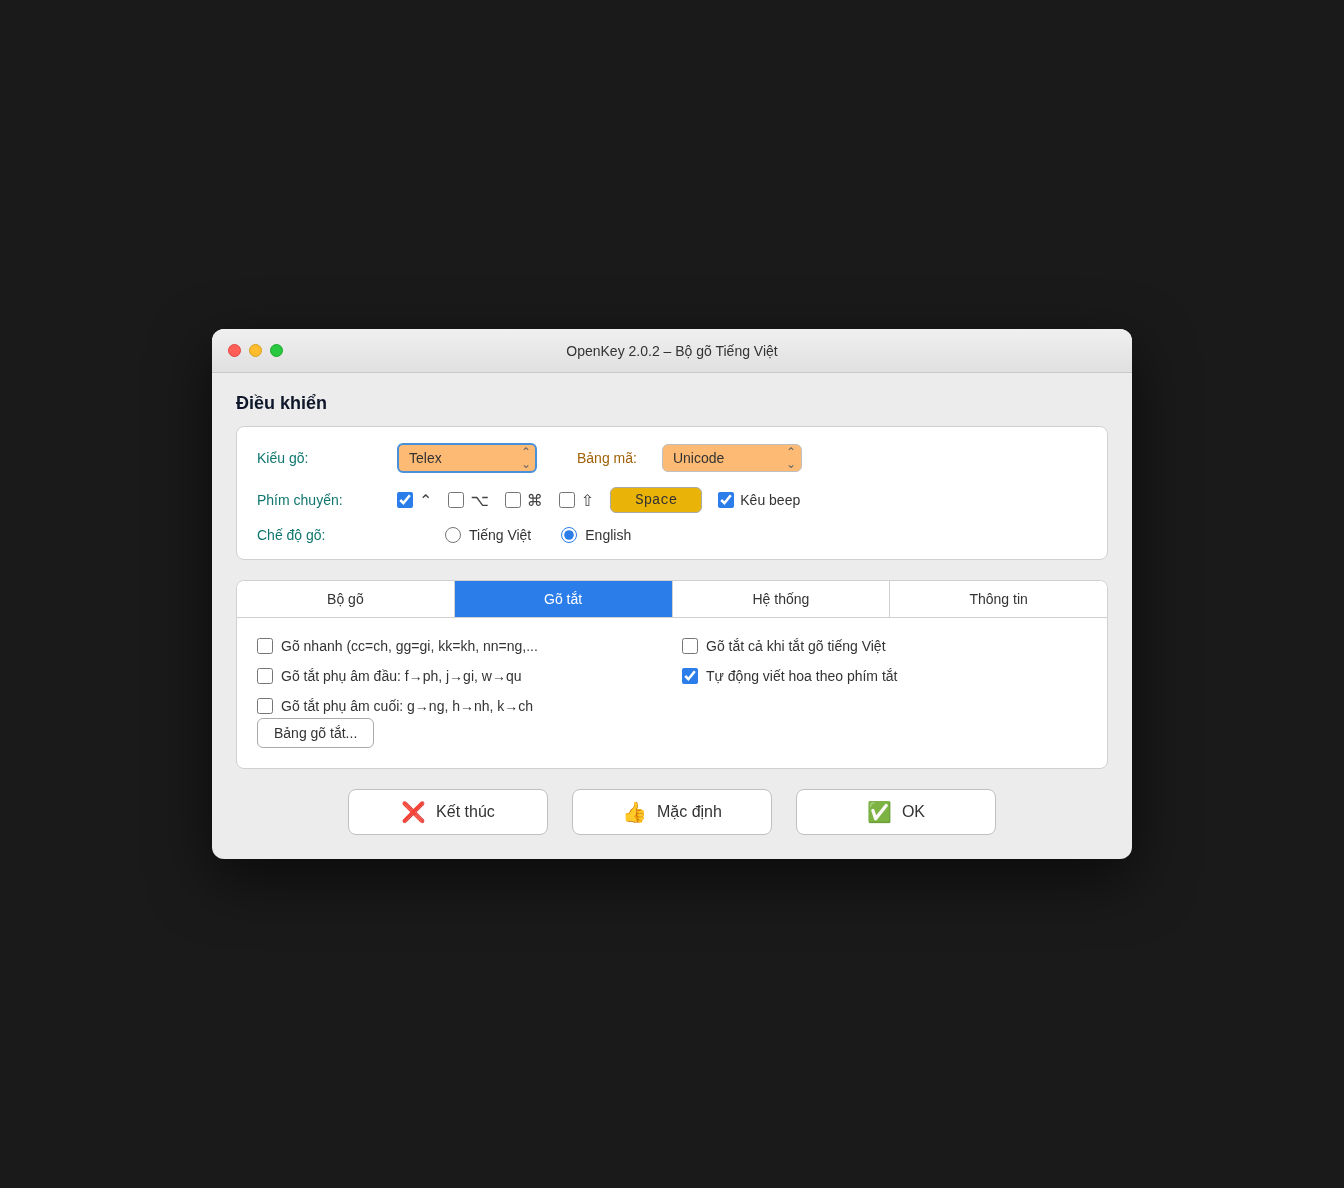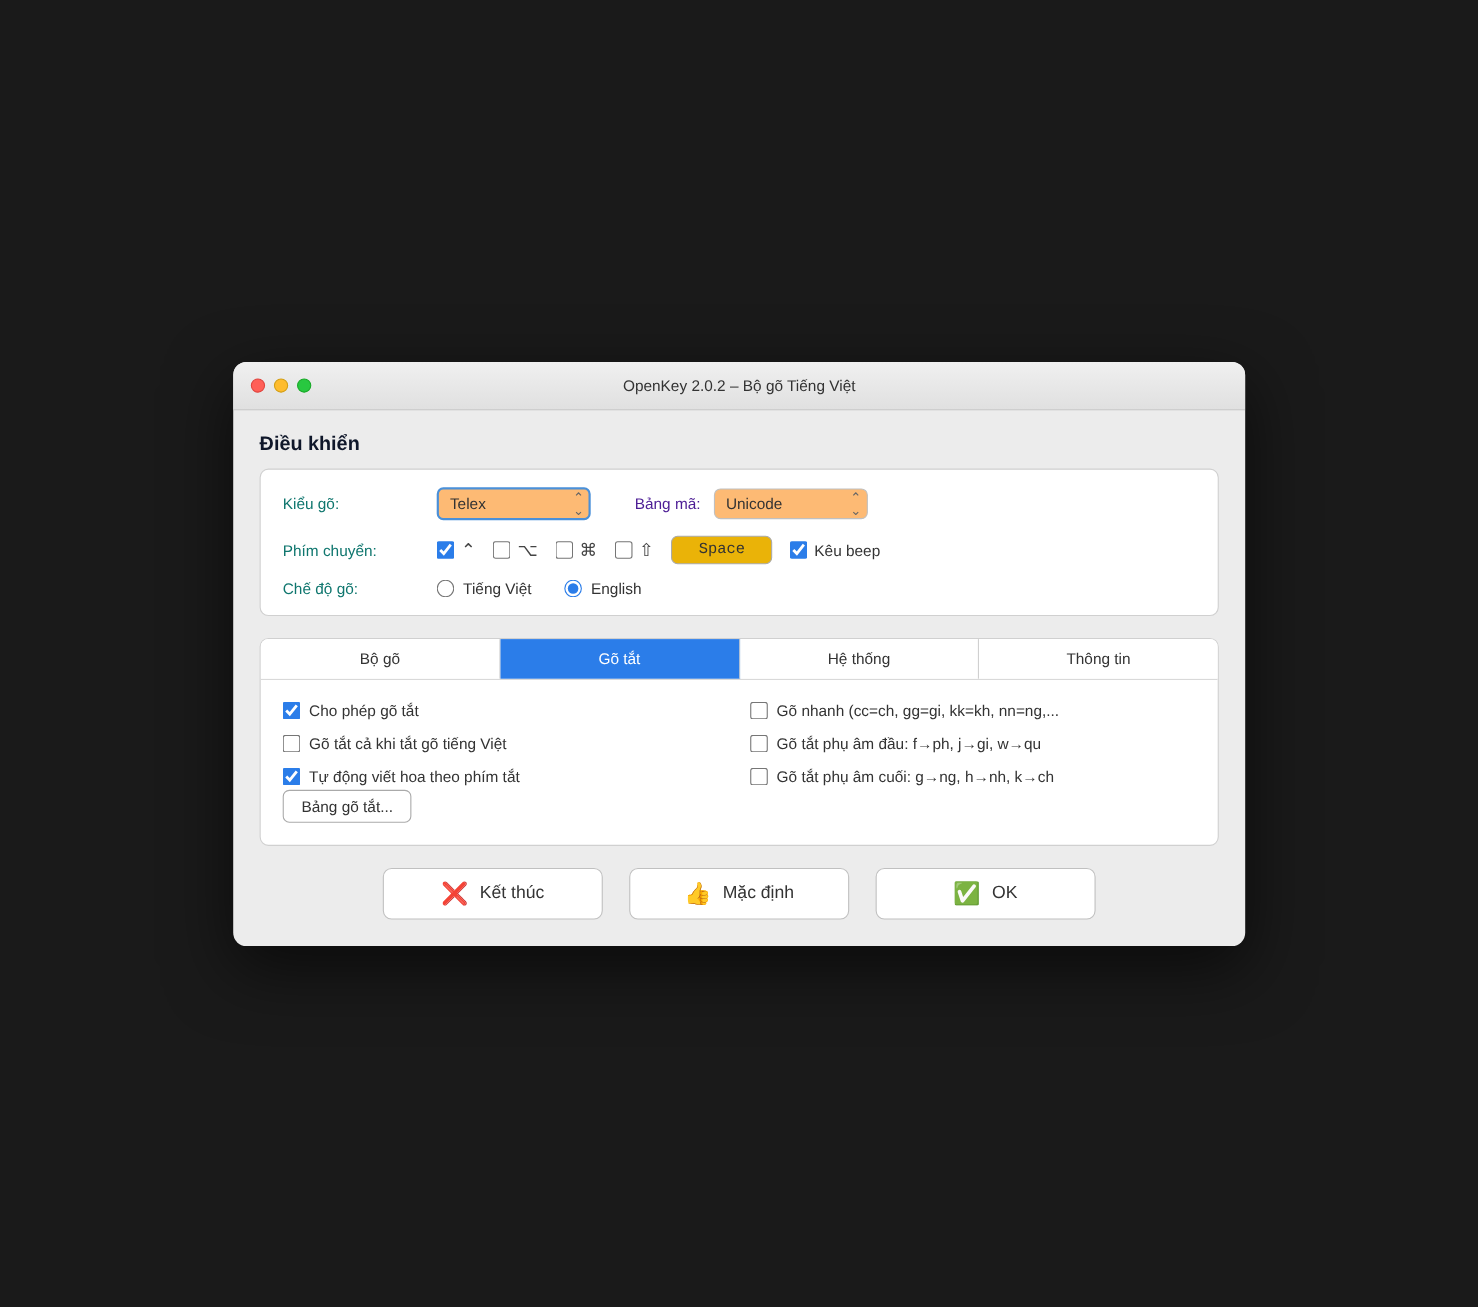--- a/index.html
+++ b/index.html
@@ -63,21 +63,21 @@
       border-radius: 8px;
       border: 1px solid #d0d0d0;
       padding: 16px 20px;
       margin-bottom: 20px;
     }
     .control-row {
       display: flex;
       align-items: center;
       margin-bottom: 14px;
     }
-    .control-row:last-child { margin-bottom: 0; }
+    .control-row:last-child { margin-bottom: 0; gap: 48px; }
     .control-row-label {
       font-size: 14px;
       color: #0f766e;
       width: 140px;
       flex-shrink: 0;
     }
     .select-wrapper {
       position: relative;
       display: inline-block;
     }
@@ -103,23 +103,23 @@
       transform: translateY(-50%);
       pointer-events: none;
       font-size: 12px;
       color: #666;
       display: flex;
       flex-direction: column;
       line-height: 1;
     }
     .bma-label {
       font-size: 14px;
-      color: #4c1d95;
+      color: #a16207;
       margin-left: 40px;
-      margin-right: 12px;
+      margin-right: 25px;
     }
     .phim-chuyen-items {
       display: flex;
       align-items: center;
       gap: 16px;
     }
     .checkbox-item {
       display: flex;
       align-items: center;
       gap: 6px;
@@ -326,24 +326,20 @@
 
     <div class="tabs-panel">
       <div class="tabs-header">
         <button class="tab-btn">Bộ gõ</button>
         <button class="tab-btn active">Gõ tắt</button>
         <button class="tab-btn">Hệ thống</button>
         <button class="tab-btn">Thông tin</button>
       </div>
       <div class="tab-content">
         <div class="tab-options">
-          <div class="tab-option">
-            <input type="checkbox" checked="" style="">
-            <span>Cho phép gõ tắt</span>
-          </div>
           <div class="tab-option">
             <input type="checkbox" style="">
             <span>Gõ nhanh (cc=ch, gg=gi, kk=kh, nn=ng,...</span>
           </div>
           <div class="tab-option">
             <input type="checkbox" style="">
             <span>Gõ tắt cả khi tắt gõ tiếng Việt</span>
           </div>
           <div class="tab-option">
             <input type="checkbox" style="">

